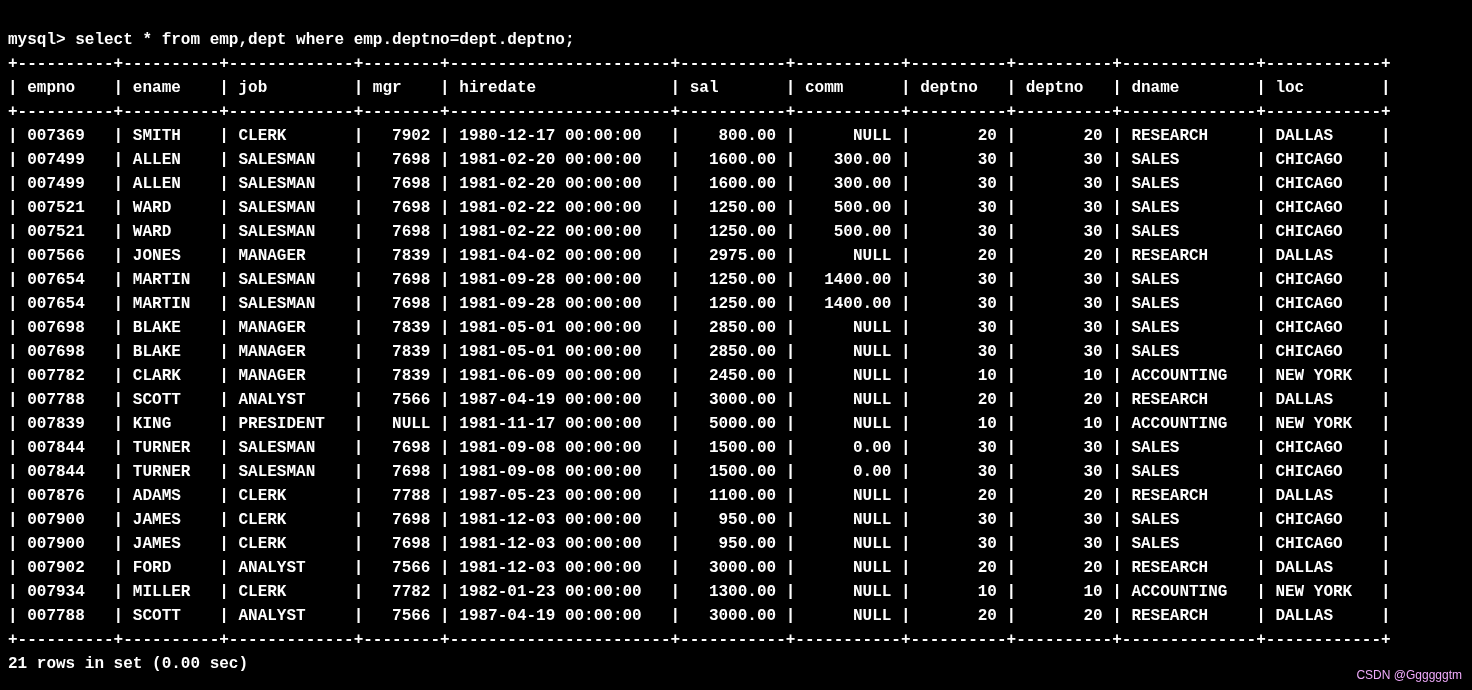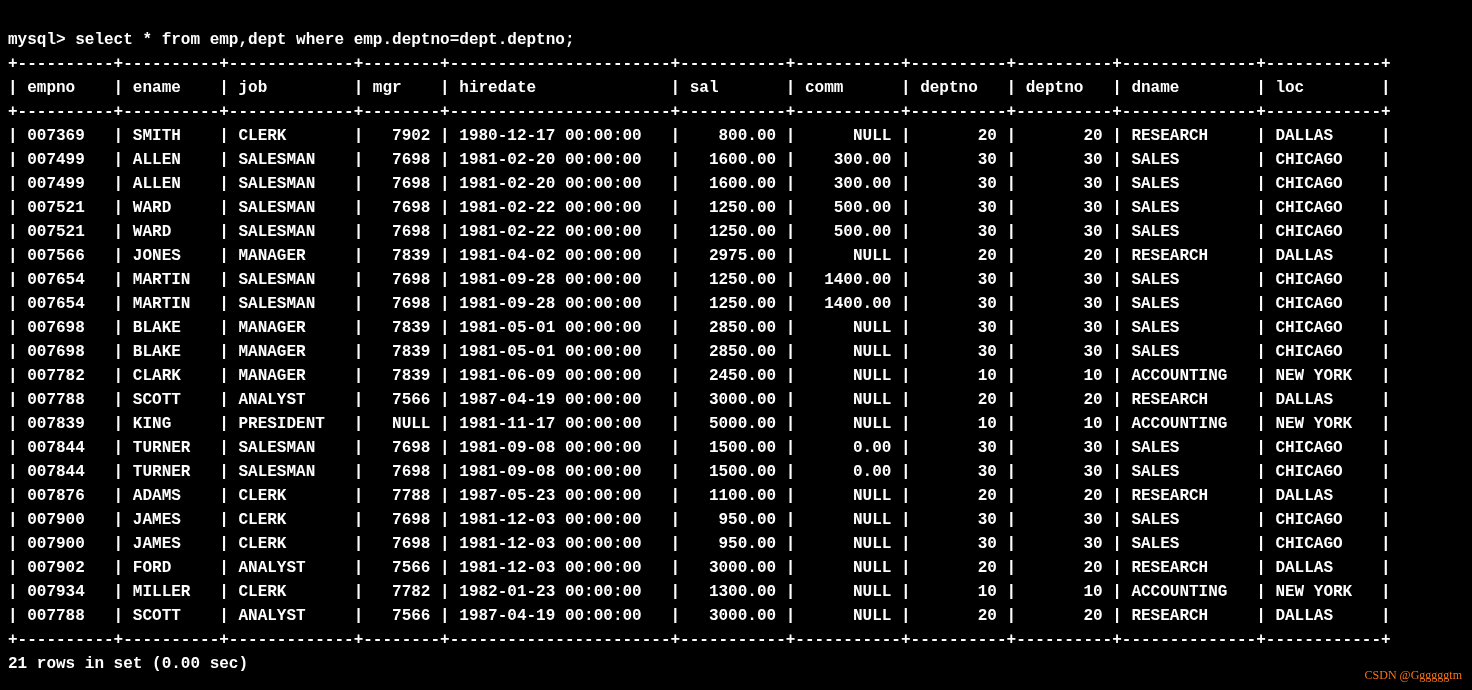--- a/index.html
+++ b/index.html
@@ -10,22 +10,22 @@
     font-family: "Consolas", "Courier New", monospace;
     font-size: 16px;
     line-height: 1.5;
     white-space: pre;
     font-weight: bold;
   }
   .watermark {
     position: fixed;
     bottom: 6px;
     right: 10px;
-    color: #f97316;
-    font-family: Liberation Serif, serif;
+    color: #f0abfc;
+    font-family: Liberation Sans, sans-serif;
     font-size: 12px;
     font-weight: normal;
   }
 </style>
 </head>
 <body>
 <div id="terminal">mysql&gt; select * from emp,dept where emp.deptno=dept.deptno;
 +----------+----------+-------------+--------+-----------------------+-----------+-----------+----------+----------+--------------+------------+
 | empno    | ename    | job         | mgr    | hiredate              | sal       | comm      | deptno   | deptno   | dname        | loc        |
 +----------+----------+-------------+--------+-----------------------+-----------+-----------+----------+----------+--------------+------------+

